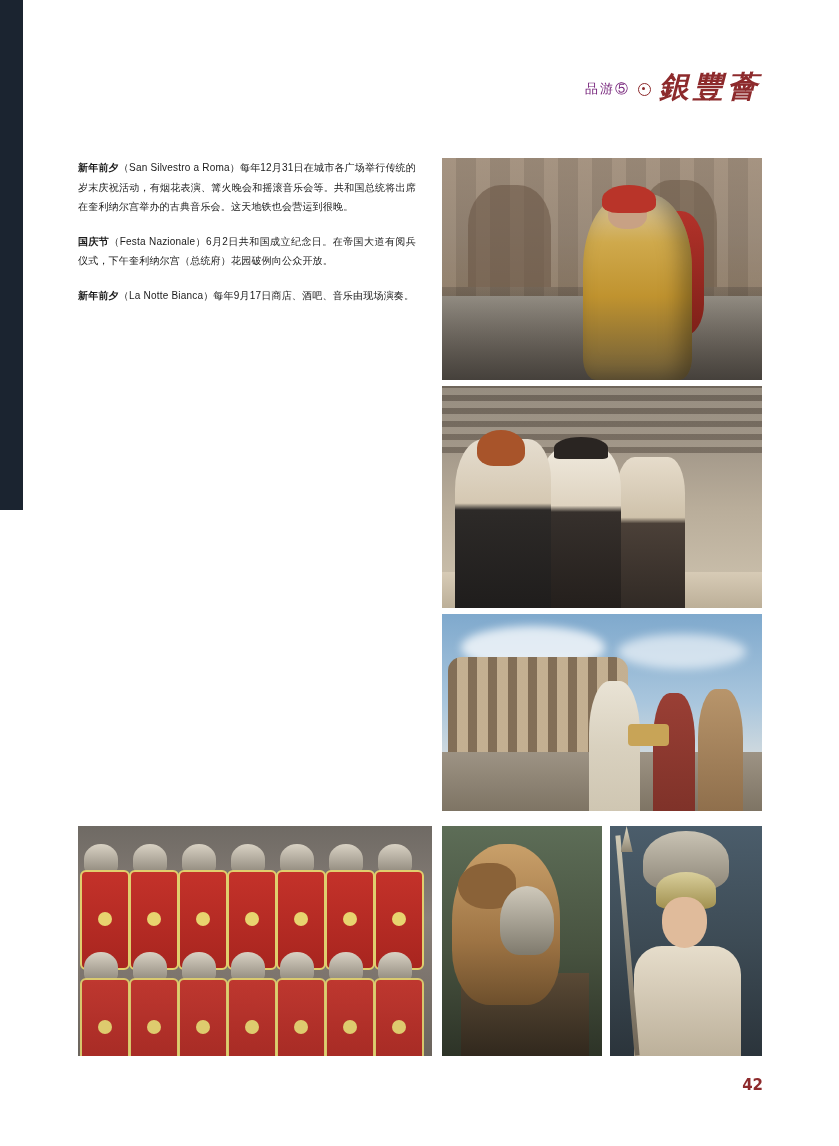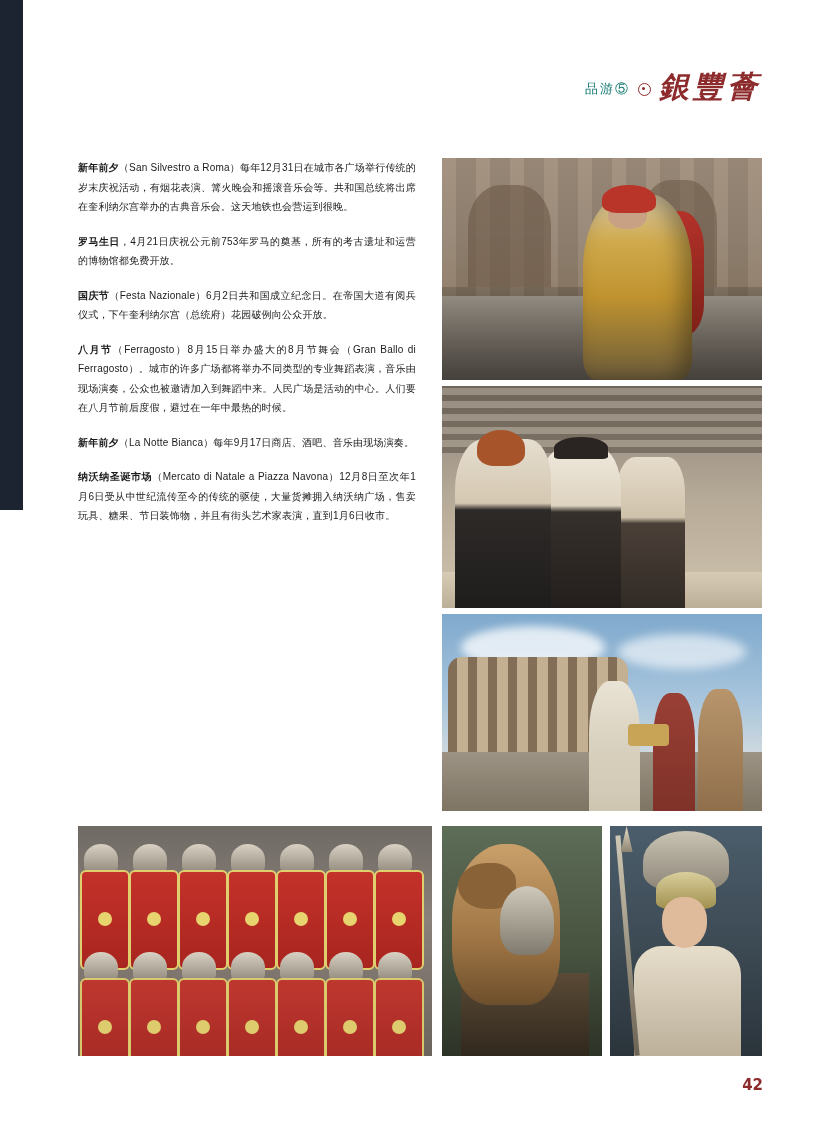--- a/index.html
+++ b/index.html
@@ -33,21 +33,21 @@
     position: absolute;
     right: 78px;
     top: 72px;
     display: flex;
     align-items: flex-end;
     gap: 8px;
   }
   .header-sub {
     font-family: "DejaVu Serif", serif;
     font-size: 13px;
-    color: #0f766e;
+    color: #701a75;
     letter-spacing: 2px;
     padding-bottom: 4px;
   }
   .header-mark {
     display: inline-block;
     width: 11px;
     height: 11px;
     border: 1px solid #8d2a2c;
     border-radius: 50%;
     position: relative;
@@ -349,40 +349,31 @@
     <span class="header-title">銀豐薈</span>
   </div>
 
   <div class="text-col">
 
 
     <p class="para">
       <b>新年前夕</b><span>（San Silvestro a Roma）每年12月31日在城市各广场举行传统的岁末庆祝活动，有烟花表演、篝火晚会和摇滚音乐会等。共和国总统将出席在奎利纳尔宫举办的古典音乐会。这天地铁也会营运到很晚。</span>
     </p>
 
-    <p class="para">
-      <b>罗马生日</b><span>，4月21日庆祝公元前753年罗马的奠基，所有的考古遗址和运营的博物馆都免费开放。</span>
-    </p>
 
 
     <p class="para">
       <b>国庆节</b><span>（Festa Nazionale）6月2日共和国成立纪念日。在帝国大道有阅兵仪式，下午奎利纳尔宫（总统府）花园破例向公众开放。</span>
     </p>
 
-    <p class="para">
-      <b>八月节</b><span>（Ferragosto）8月15日举办盛大的8月节舞会（Gran Ballo di Ferragosto）。城市的许多广场都将举办不同类型的专业舞蹈表演，音乐由现场演奏，公众也被邀请加入到舞蹈中来。人民广场是活动的中心。人们要在八月节前后度假，避过在一年中最热的时候。</span>
-    </p>
 
     <p class="para">
       <b>新年前夕</b><span>（La Notte Bianca）每年9月17日商店、酒吧、音乐由现场演奏。</span>
     </p>
 
-    <p class="para">
-      <b>纳沃纳圣诞市场</b><span>（Mercato di Natale a Piazza Navona）12月8日至次年1月6日受从中世纪流传至今的传统的驱使，大量货摊拥入纳沃纳广场，售卖玩具、糖果、节日装饰物，并且有街头艺术家表演，直到1月6日收市。</span>
-    </p>
 
   </div>
 
   <div class="photo" id="photo-emperor">
     <div class="inner">
       <div class="sky"></div>
         <div class="building"></div>
       <div class="arch"></div>
         <div class="arch2"></div>
       <div class="crowd"></div>

